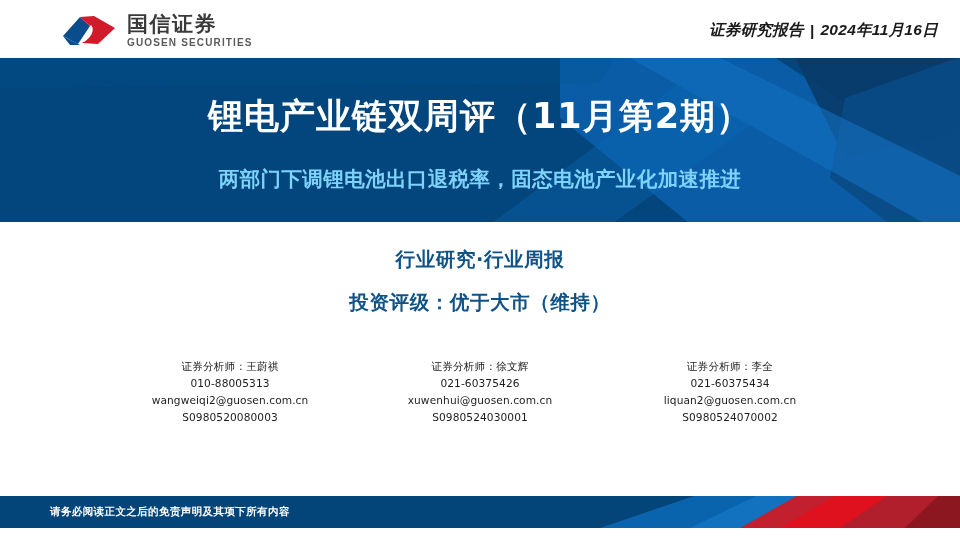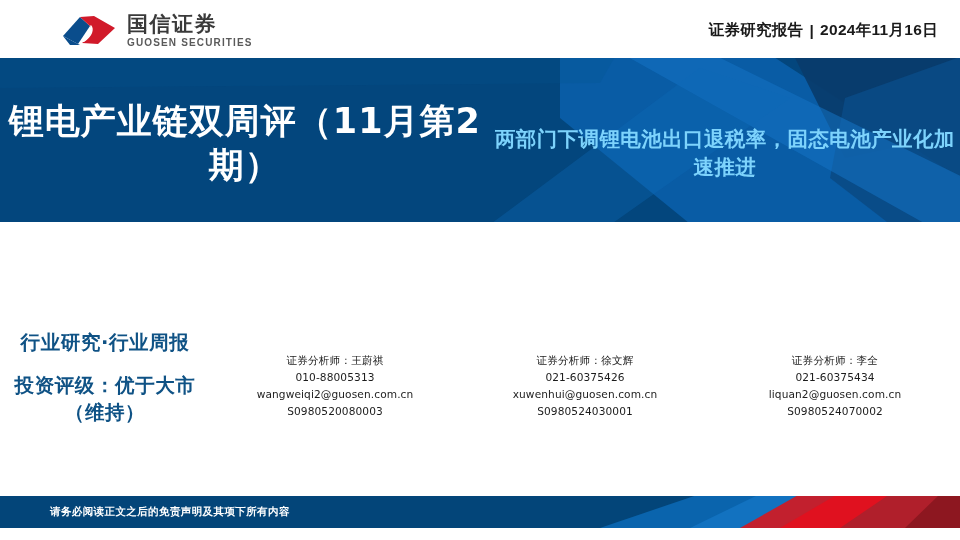--- a/index.html
+++ b/index.html
@@ -57,38 +57,40 @@
     position: absolute;
     right: 22px;
     top: 20px;
     display: flex;
     align-items: center;
     gap: 6px;
     font-size: 15.5px;
     font-weight: 700;
     color: #1a1a1a;
     letter-spacing: 0.3px;
+    font-style: italic;
   }
   .header-divider { color: #1a1a1a; font-weight: 700; }
 
   
   .banner {
     position: absolute;
     top: 58px; left: 0;
     width: 960px;
     height: 164px;
     background: #03467d;
     overflow: hidden;
   }
   .banner svg.deco { position: absolute; top: 0; left: 0; width: 960px; height: 164px; }
   .banner-text {
     position: absolute;
     top: 0; left: 0;
     width: 960px; height: 164px;
     display: flex;
+    flex-direction: column;
     align-items: center;
     justify-content: center;
     z-index: 3;
   }
   .banner-title {
     font-size: 35px;
     font-weight: 700;
     color: #ffffff;
     letter-spacing: 1px;
     line-height: 1.25;
@@ -107,21 +109,21 @@
   }
 
   
   .middle {
     position: absolute;
     top: 222px; left: 0;
     width: 960px;
     height: 286px;
     background: #ffffff;
     display: flex;
-    flex-direction: row;
+    flex-direction: column;
     align-items: center;
   }
   .meta-lines {
     margin-top: 24px;
     display: flex;
     flex-direction: column;
     align-items: center;
     gap: 16px;
   }
   .meta-line {

